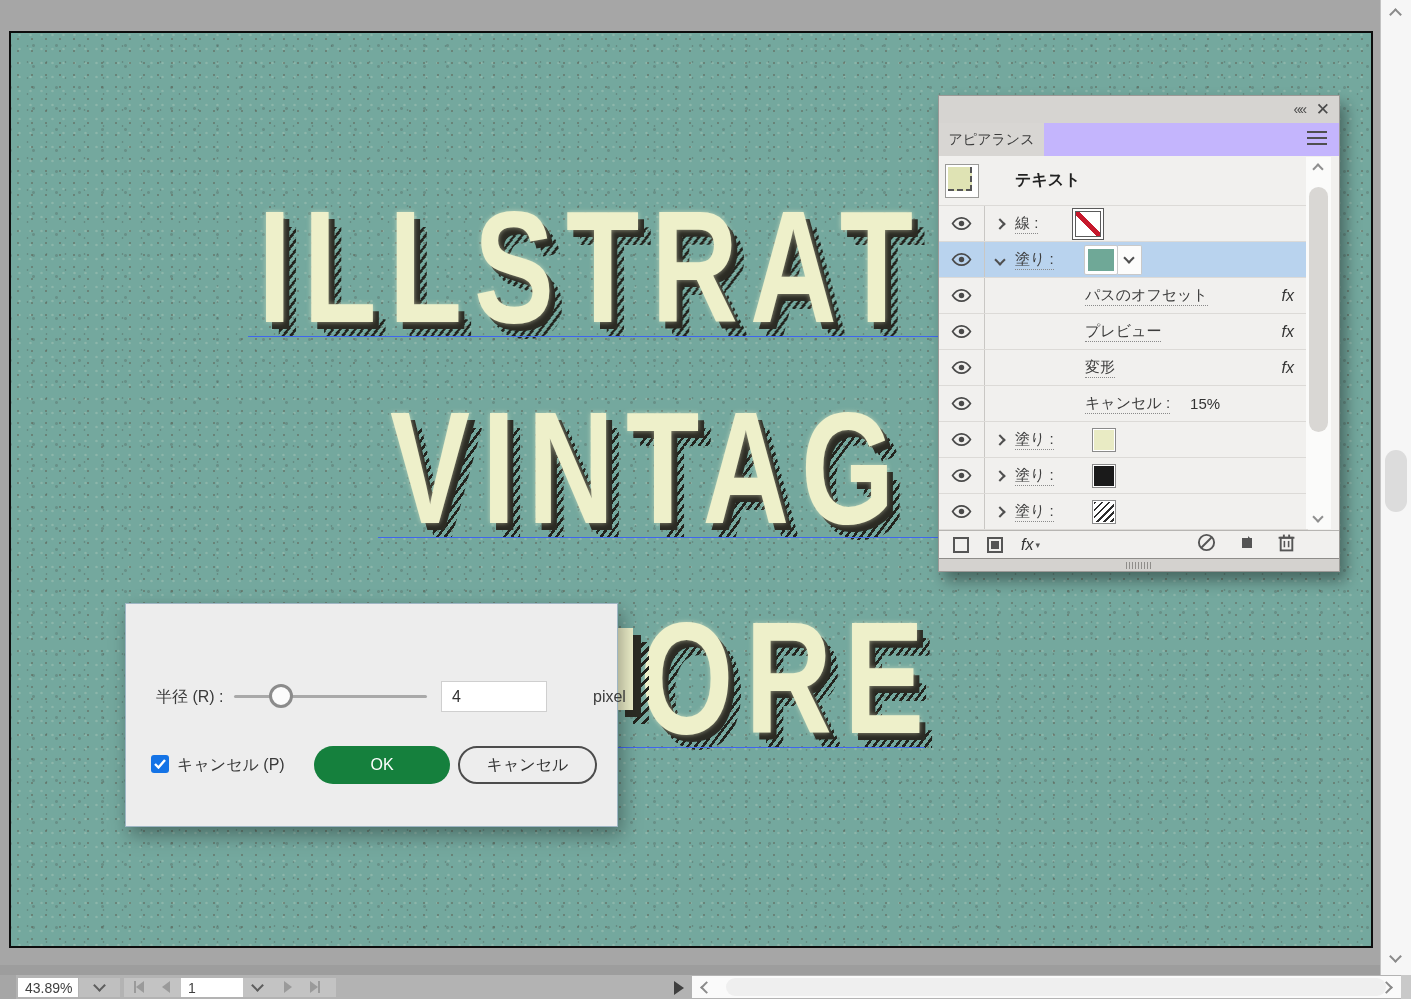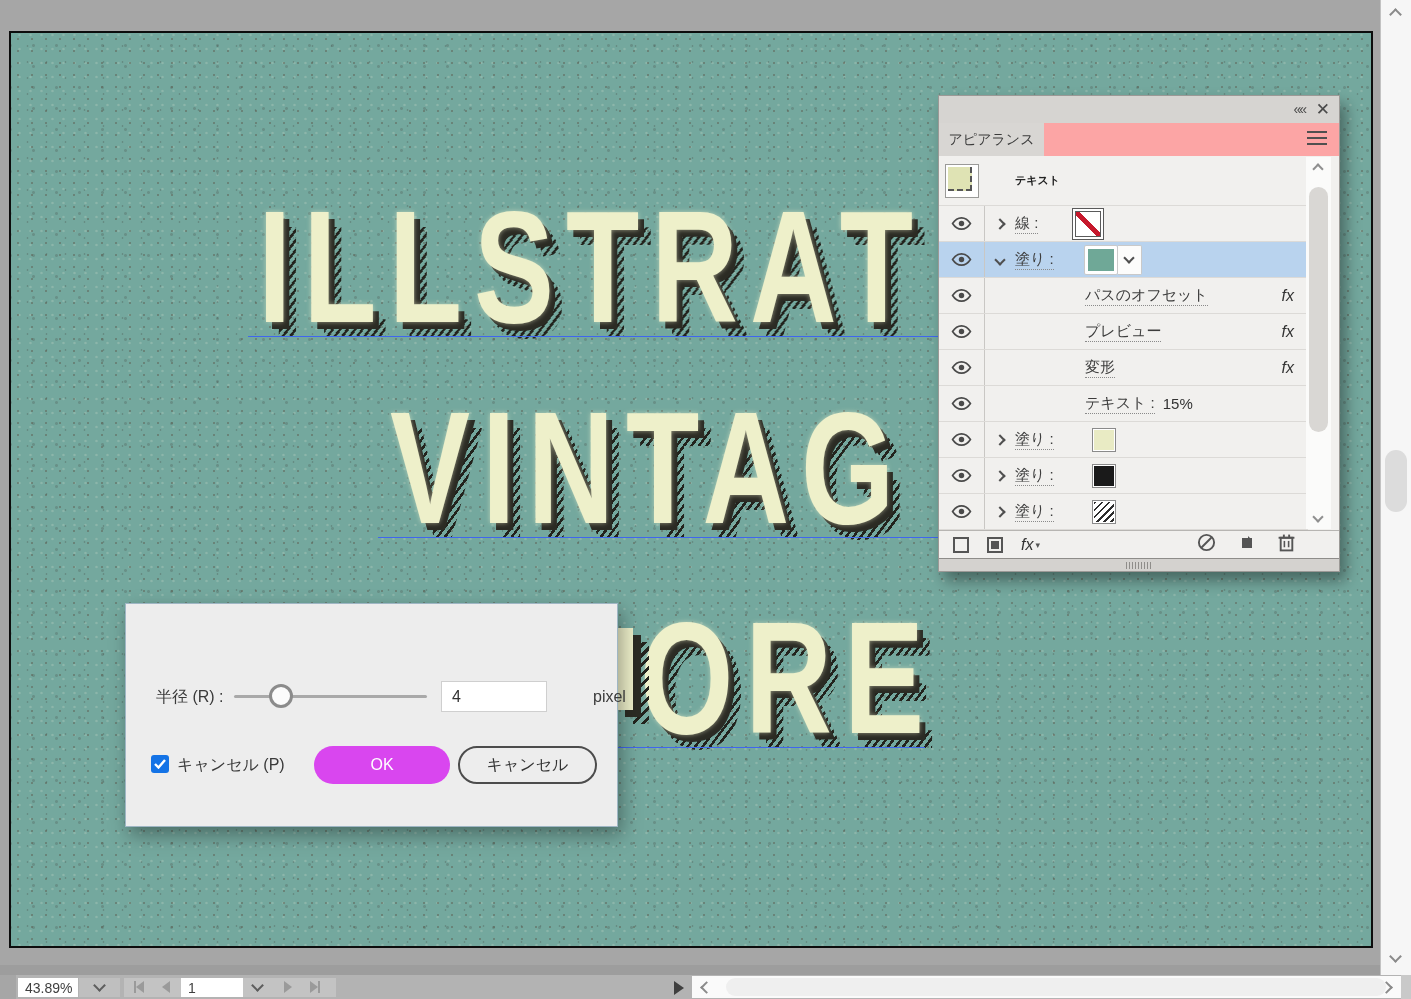--- a/index.html
+++ b/index.html
@@ -52,67 +52,67 @@
     border-radius:50%; background:#fbfbfb; border:3px solid #8b8b8b; }
   .d-input { position:absolute; left:315px; top:77px; width:106px; height:31px;
     background:#fff; border:1px solid #cfcfcf; font-size:16px; color:#333; padding-left:10px;
     font-family:"Liberation Sans", sans-serif; }
   .d-unit { position:absolute; left:431px; top:84px; font-size:16px;margin-left:36px; }
   .d-check { position:absolute; left:25px; top:151px; width:18px; height:18px;
     background:#1473e6; border-radius:3px; display:flex; align-items:center; justify-content:center; }
   .d-check svg { width:12px; height:10px; }
   .d-preview-label { position:absolute; left:51px; top:151px; font-size:16px; }
   .d-ok { position:absolute; left:188px; top:142px; width:136px; height:38px; border-radius:19px;
-    background:#d946ef; color:#fff; font-size:16px; display:flex; align-items:center; justify-content:center; }
+    background:#15803d; color:#fff; font-size:16px; display:flex; align-items:center; justify-content:center; }
   .d-cancel { position:absolute; left:332px; top:142px; width:139px; height:38px; border-radius:19px;
     background:#ededed; border:2px solid #4c4c4c; color:#333; font-size:16px;
     display:flex; align-items:center; justify-content:center; }
 
   
   .panel { position:absolute; left:938px; top:95px; width:402px; z-index:20;
     box-shadow:6px 9px 14px rgba(0,0,0,.38); border:1px solid #9b9996; background:#f1f0ee; }
   .panel-titlebar { height:27px; background:#d6d4d1; position:relative; }
   .pt-collapse { position:absolute; right:34px; top:5px; font-size:14px; color:#4a4a4a; letter-spacing:-2px; }
   .pt-close { position:absolute; right:9px; top:3px; font-size:17px; color:#4a4a4a; }
-  .panel-tabs { height:33px; background:#fca5a5; display:flex; position:relative; }
+  .panel-tabs { height:33px; background:#c4b5fd; display:flex; position:relative; }
   .tab-active { width:105px; background:#d8d6d3; display:flex; align-items:center; justify-content:center;
     font-size:14px; color:#3b3b3b; }
   .pt-menu { position:absolute; right:12px; top:8px; width:20px; height:14px;
     border-top:2px solid #4f4f4f; border-bottom:2px solid #4f4f4f; }
   .pt-menu::after { content:""; display:block; margin-top:4px; border-top:2px solid #4f4f4f; }
   .panel-body { position:relative; background:#f1f0ee; }
   .prow { position:relative; height:36px; border-bottom:1px solid #dcdad7; display:flex; align-items:center; width:369px; }
   .prow.header { height:50px; }
   .prow.selected { background:#b9d3ee; }
   .eye-cell { width:46px; align-self:stretch; display:flex; align-items:center; justify-content:center;
     border-right:1px solid #c9c7c4; flex:none; }
   .eye-cell svg { width:21px; height:15px; }
   .chev { width:8px; height:8px; border-right:2px solid #4f4f4f; border-bottom:2px solid #4f4f4f; display:inline-block; }
   .chev.right { transform:rotate(-45deg); }
   .chev.down  { transform:rotate(45deg); }
   .expand-cell { width:30px; display:flex; justify-content:center; flex:none; }
   .row-label { font-size:15px; color:#3c3c3c; border-bottom:1px dotted #8a8a8a; white-space:nowrap; }
   .row-label.indent { margin-left:70px; }
   .fx { position:absolute; right:14px; font-style:italic; font-size:16px; color:#333; }
-  .opacity-val { font-size:15px; color:#333; margin-left:8px;text-align:right; }
+  .opacity-val { font-size:15px; color:#333; margin-left:20px;text-align:right; }
   .swatch-sm { width:24px; height:24px; border:1px solid #8a8a8a; background:#fff; padding:1px; margin-left:38px; flex:none; }
   .swatch-sm > div { width:100%; height:100%; }
   .sw-none  { background:linear-gradient(45deg, rgba(0,0,0,0) 42%, #c6182c 42%, #c6182c 58%, rgba(0,0,0,0) 58%), #fff; }
   .sw-pattern { background:repeating-linear-gradient(135deg,#2c2c2c 0 2px,#fff 2px 5px); }
   .stroke-frame { width:32px; height:32px; border:1px solid #5a5a5a; background:#fff; padding:2px; margin-left:34px; flex:none; }
   .stroke-frame > div { width:100%; height:100%; border:1px solid #5a5a5a; }
   .fill-combo { display:flex; margin-left:30px; }
   .fill-chip { width:34px; height:30px; background:#fff; border:1px solid #c9c9c9; border-radius:2px; padding:3px; }
   .fill-chip > div { width:100%; height:100%; }
   .fill-dd { width:24px; height:30px; background:#fcfcfb; border:1px solid #c9c9c9; border-left:none;
     border-radius:0 2px 2px 0; display:flex; align-items:center; justify-content:center; }
   .thumb-btn { width:34px; height:34px; border:1px solid #9a9a98; background:#fff; margin-left:6px; padding:2px; flex:none; }
   .thumb-ants { width:24px; height:24px; background:#dfe3b4;
     border-right:2px dashed #555; border-bottom:2px dashed #555; }
-  .target-label { font-size:11px; font-weight:bold; color:#222; margin-left:36px; }
+  .target-label { font-size:16px; font-weight:bold; color:#222; margin-left:36px; }
   .body-scroll { position:absolute; right:8px; top:1px; bottom:1px; width:25px; background:#fbfbfa; }
   .body-scroll .thumb { position:absolute; left:3px; top:30px; width:19px; height:245px; background:#d9d7d4; border-radius:10px; }
   .arrow-chev { position:absolute; left:8px; width:8px; height:8px;
     border-right:2px solid #8f8f8f; border-bottom:2px solid #8f8f8f; }
   .panel-footer { height:28px; background:#f1f0ee; border-top:1px solid #b7b5b2;
     display:flex; align-items:center; padding:0 14px; position:relative; }
   .f-ic { margin-right:18px; display:flex; align-items:center; }
   .sq-outline { width:16px; height:16px; border:2px solid #555; }
   .sq-fill { width:16px; height:16px; border:2px solid #555; padding:2px; }
   .sq-fill > div { width:100%; height:100%; background:#555; }
@@ -282,21 +282,21 @@
           <span class="fx">fx</span>
         </div>
         <div class="prow">
           <div class="eye-cell">
             <svg viewBox="0 0 24 16">
               <path d="M12 1.5C6 1.5 1.8 8 1.8 8S6 14.5 12 14.5 22.2 8 22.2 8 18 1.5 12 1.5z" fill="none" stroke="#4a4a4a" stroke-width="1.9"></path>
               <circle cx="12" cy="8" r="3.1" fill="#4a4a4a"></circle>
             </svg>
           </div>
           <div class="expand-cell"></div>
-          <span class="row-label indent">テキスト :</span>
+          <span class="row-label indent">キャンセル :</span>
           <span class="opacity-val">15%</span>
         </div>
         <div class="prow">
           <div class="eye-cell">
             <svg viewBox="0 0 24 16">
               <path d="M12 1.5C6 1.5 1.8 8 1.8 8S6 14.5 12 14.5 22.2 8 22.2 8 18 1.5 12 1.5z" fill="none" stroke="#4a4a4a" stroke-width="1.9"></path>
               <circle cx="12" cy="8" r="3.1" fill="#4a4a4a"></circle>
             </svg>
           </div>
           <div class="expand-cell">

